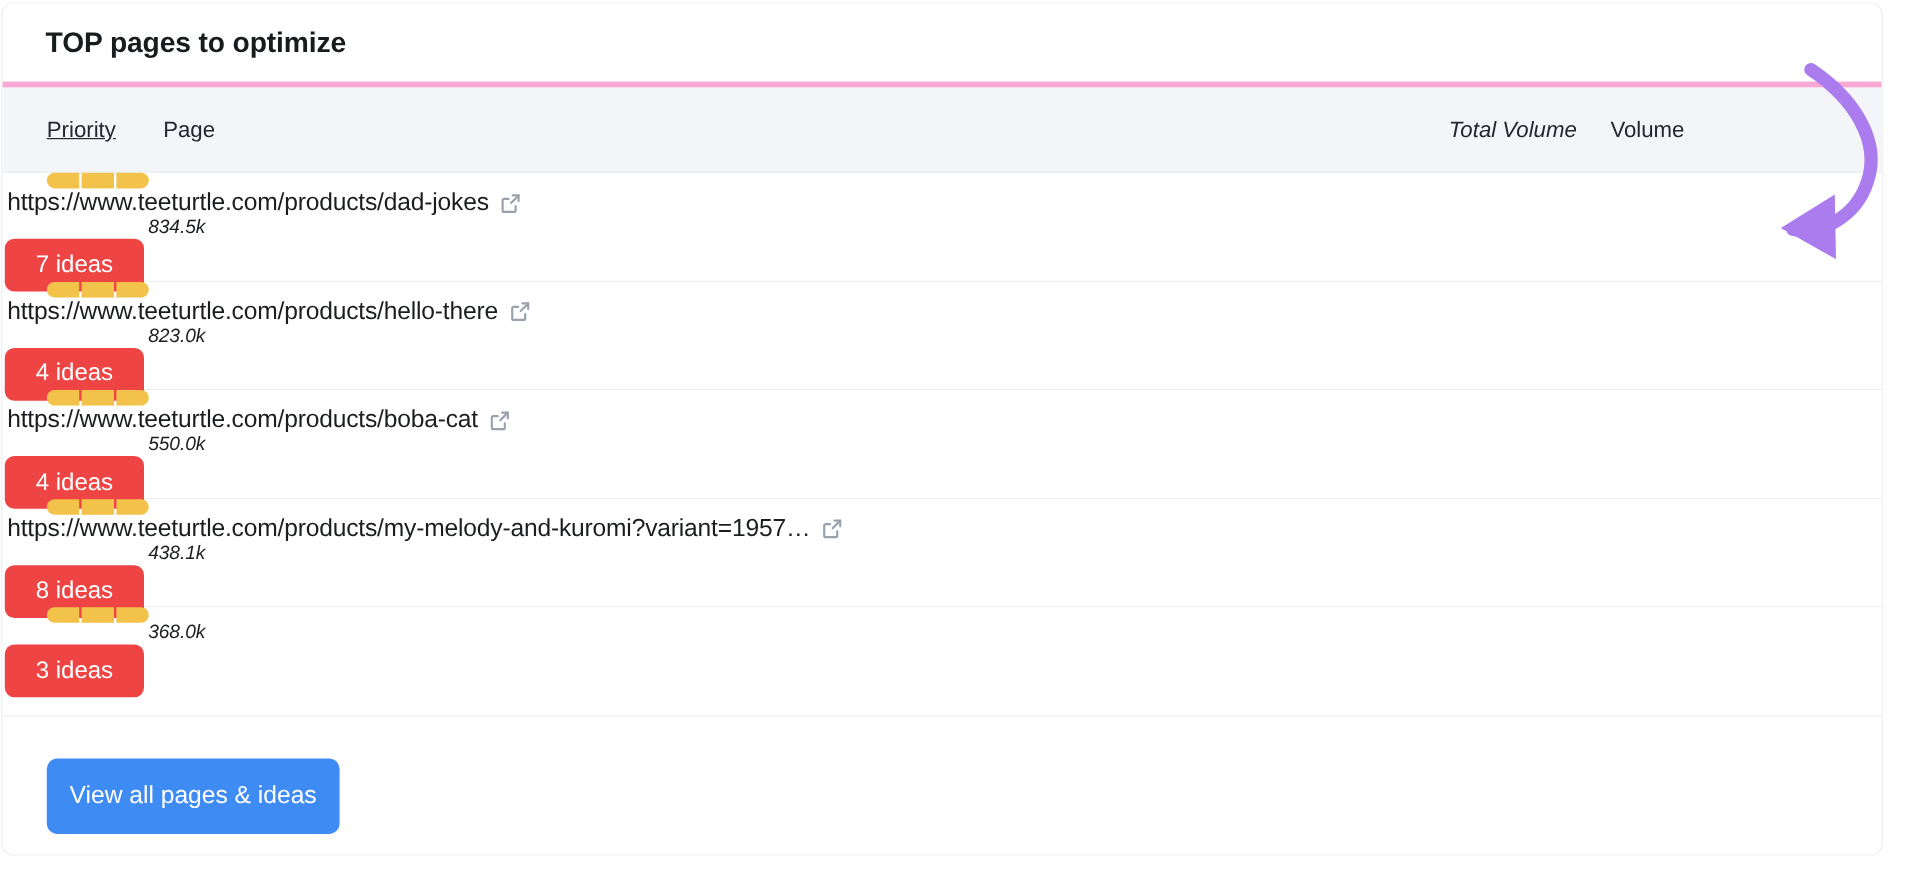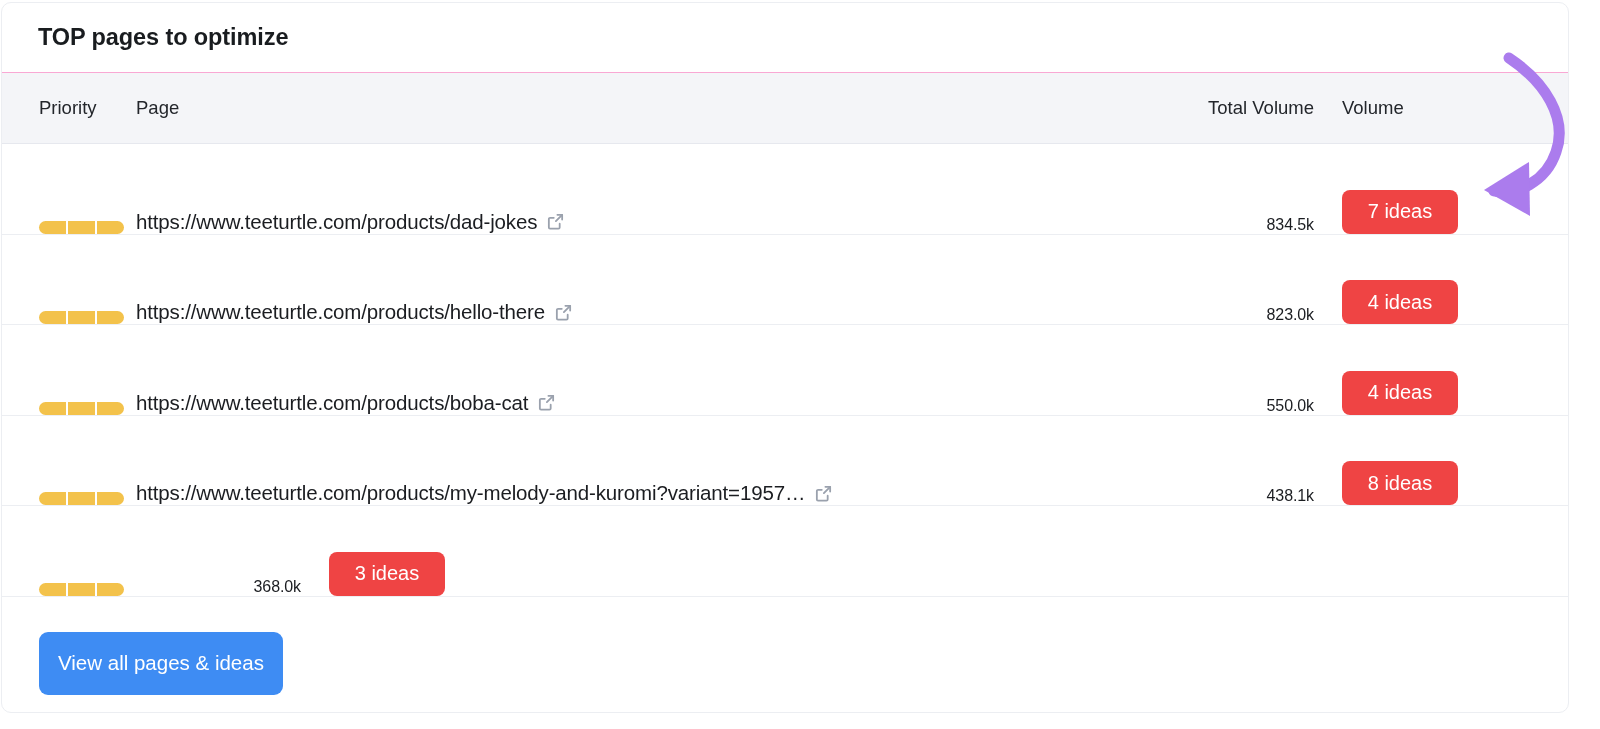--- a/index.html
+++ b/index.html
@@ -29,21 +29,21 @@
     border-radius: 10px;
     overflow: hidden;
   }
 
   
   .card-head {
     height: 70px;
     display: flex;
     align-items: center;
     padding-left: 36px;
-    border-bottom: 1px solid #f9a8d4;
+    border-bottom: 5px solid #f9a8d4;
   }
   .card-title {
     font-size: 23.5px;
     font-weight: bold;
     color: #191c1f;
     letter-spacing: -0.1px;
   }
 
   
   .table { width: 100%; }
@@ -55,31 +55,32 @@
     display: flex;
     align-items: center;
   }
   .th {
     font-size: 18.5px;
     color: #23262b;
     font-weight: normal;
     white-space: nowrap;
   }
 
-  .col-priority { width: 130px; padding-left: 37px; }
+  .col-priority { width: 130px; padding-left: 37px; text-decoration: underline; }
   .col-page     { flex: 1; padding-left: 4px; }
-  .col-volume   { width: 195px; text-align: right; padding-right: 26px; }
+  .col-volume   { width: 195px; text-align: right; padding-right: 26px; font-style: italic; }
   .col-ideas    { width: 228px; padding-left: 2px; }
 
   .row {
     height: 90.5px;
     display: flex;
-    align-items: flex-end;
+    align-items: flex-start;
     border-bottom: 1px solid #eceef2;
     background: #ffffff;
+    flex-direction: column;
   }
   .row:last-of-type { border-bottom: 1px solid #eceef2; }
 
   
   .prio-bar {
     display: flex;
     gap: 2px;
     width: 85px;
   }
   .prio-seg {

